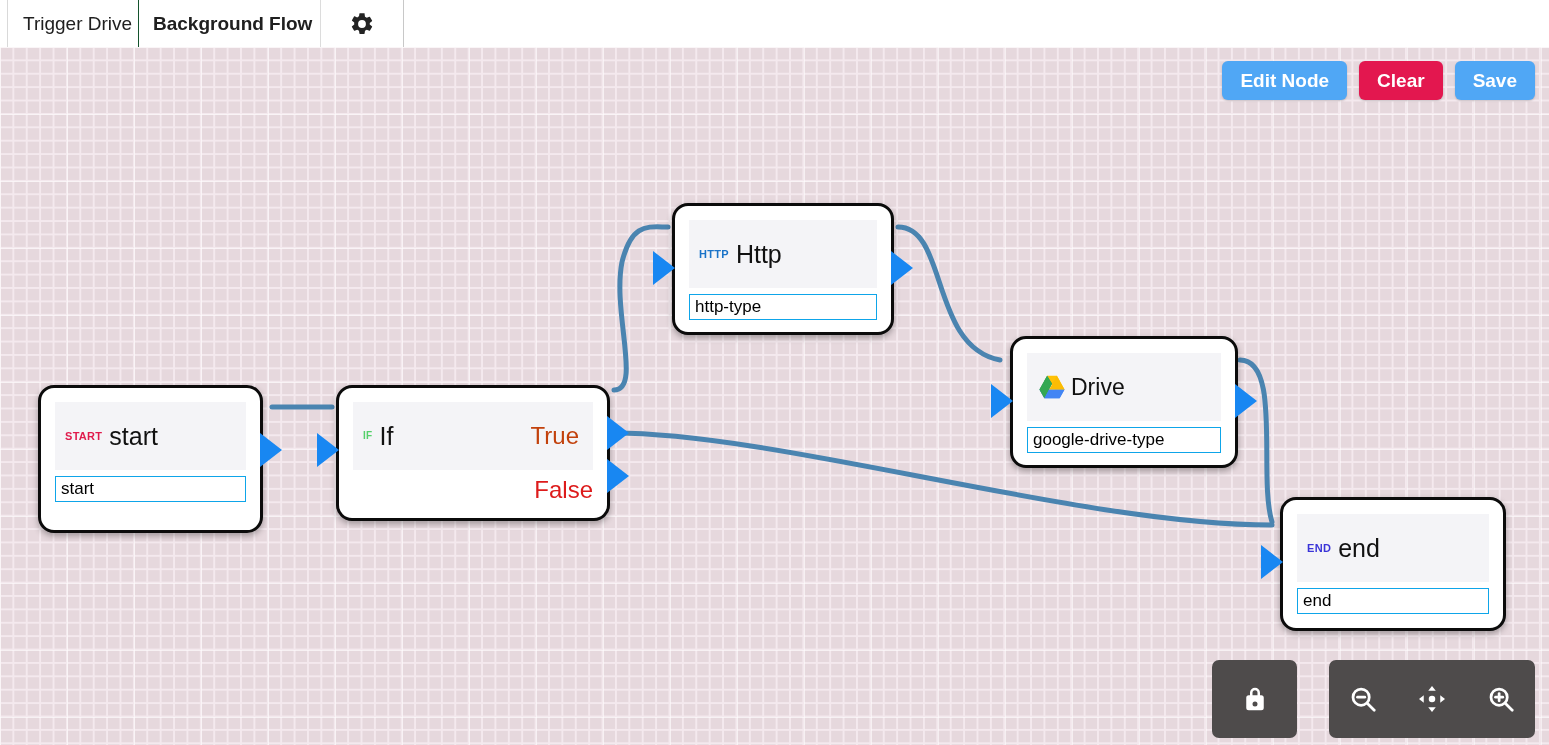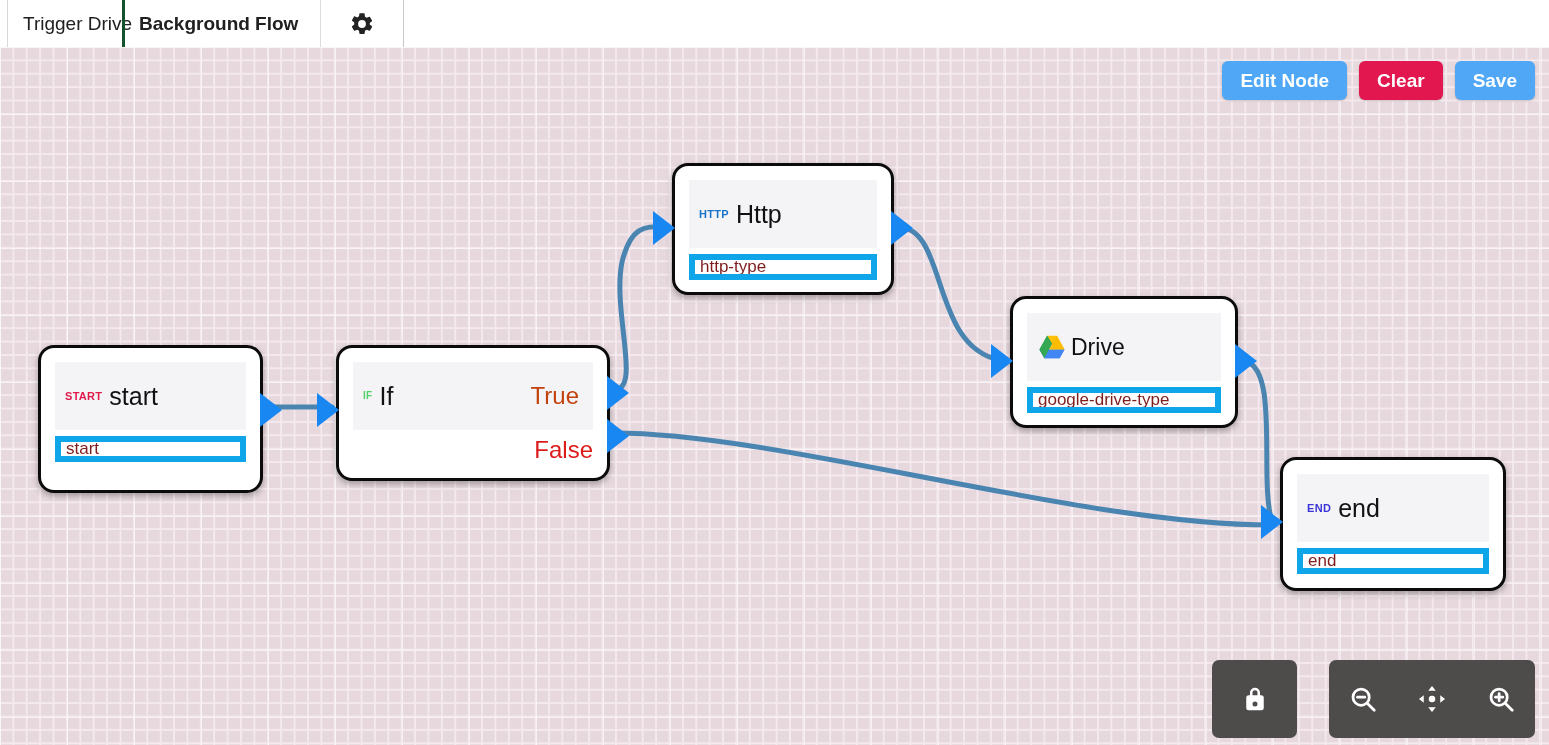--- a/index.html
+++ b/index.html
@@ -35,21 +35,21 @@
     display: flex; align-items: center;
     box-sizing: border-box;
     color: #202020;
     font-size: 19px;
     padding: 0 14px;
     white-space: nowrap;
     cursor: pointer;
     user-select: none;
   }
   #tab-trigger { left: 9px; font-weight: 400; }
-  #tab-background { left: 122px; font-weight: 700; border-left: 3px solid #14532d; align-items: center; }
+  #tab-background { left: 138px; font-weight: 700; border-left: 1px solid #14532d; align-items: center; }
   #tab-settings {
     left: 320px; width: 84px;
     justify-content: center;
     border-left: 1px solid #dcdcdc;
     border-right: 1px solid #c8c8c8;
   }
   .gear-glyph {
     display: block;
     width: 26px; height: 26px;
     color: #232323;
@@ -114,20 +114,21 @@
 
   
   .node {
     position: absolute;
     z-index: 20;
     background: #ffffff;
     border: 3px solid #0b0b0b;
     border-radius: 16px;
     box-sizing: border-box;
     box-shadow: 0 3px 6px rgba(0,0,0,.30);
+    margin-top: 40px;
   }
   .node-head {
     position: relative;
     margin: 14px 14px 0 14px;
     height: 68px;
     background: #f4f4f7;
     display: flex;
     align-items: center;
     padding: 0 10px;
     box-sizing: border-box;
@@ -147,26 +148,26 @@
     font-size: 25px;
     color: #111111;
     line-height: 1;
     white-space: nowrap;
   }
   .node-title.small { font-size: 23px; }
   .node-field {
     margin: 6px 14px 14px 14px;
     height: 26px;
     background: #ffffff;
-    border: 6px solid #0ea5e9;
+    border: 1px solid #0ea5e9;
     display: flex; align-items: center;
     padding: 0 5px;
     box-sizing: border-box;
     font-size: 17px;
-    color: #7f1d1d;
+    color: #000000;
     cursor: text;
     overflow: hidden;
     white-space: nowrap;
   }
 
   
   .handle {
     position: absolute;
     width: 0; height: 0;
     border-top: 17px solid transparent;

